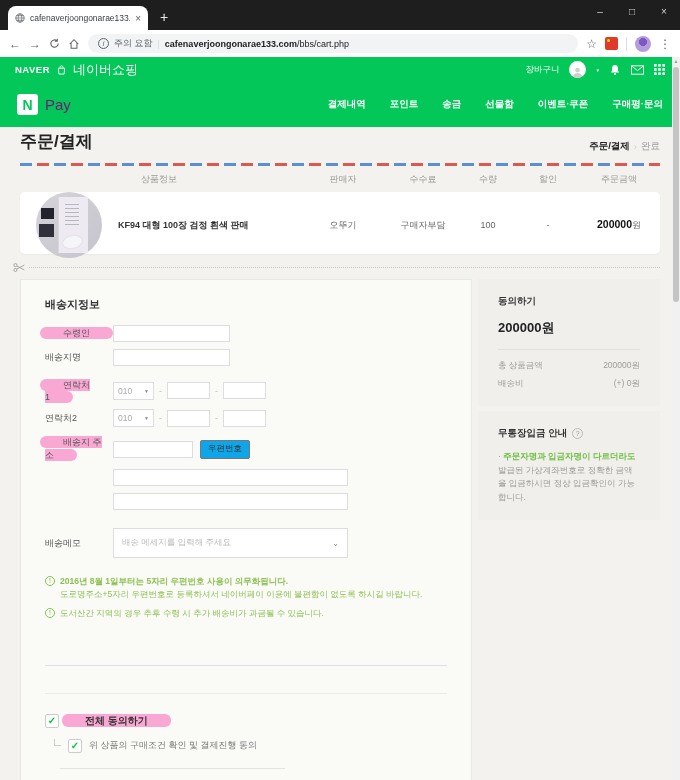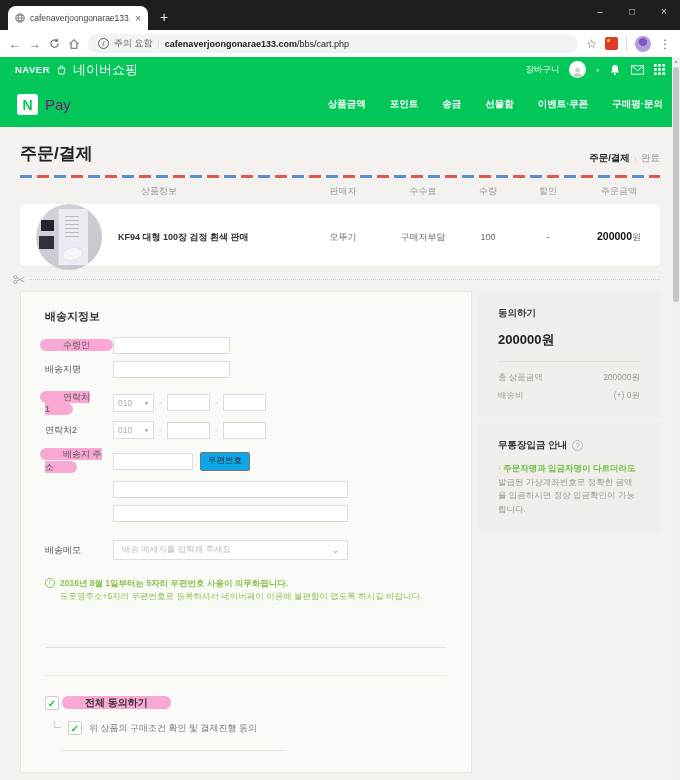--- a/index.html
+++ b/index.html
@@ -42,21 +42,21 @@
   .avatar-nav { width:17px; height:17px; border-radius:50%; background:#fff; display:flex; align-items:flex-end; justify-content:center; overflow:hidden; }
   .tiny-caret { font-size:5px; color:#fff; }
 
   .paybar { height:45px; background:#04c75a; display:flex; align-items:center; padding:0 17px; }
   .n-box { width:21px; height:21px; background:#fff; border-radius:3px; color:#04c75a; font-weight:bold; font-size:14px; display:flex; align-items:center; justify-content:center; }
   .pay-text { color:#701a75; font-size:15px; margin-left:7px; }
   .pay-menu { margin-left:auto; display:flex; gap:24px; font-size:9.5px; font-weight:bold; color:#fff; }
 
   
   .content { padding:0 20px; position:relative; }
-  .pagehead { display:flex; align-items:flex-end; justify-content:space-between; padding:15px 0 10px; }
+  .pagehead { display:flex; align-items:flex-end; justify-content:space-between; padding:3px 0 10px; }
   .page-title { font-size:17px; font-weight:bold; color:#222; margin:0; }
   .crumbs { font-size:9.5px; color:#999; display:flex; align-items:center; gap:4px; }
   .crumb-cur { color:#222; font-weight:bold; }
   .crumb-sep { color:#ccc; }
   .airmail { height:3px; background:repeating-linear-gradient(90deg, #5b8fd0 0 12px, transparent 12px 17px, #d95a50 17px 29px, transparent 29px 34px); }
 
   .tgrid { display:grid; grid-template-columns:278px 90px 70px 60px 60px 82px; }
   .thead { height:26px; align-items:center; color:#999; font-size:9px; text-align:center; }
   .card { background:#fff; border-radius:5px; height:62px; align-items:center; text-align:center; font-size:9px; color:#666; box-shadow:0 1px 2px rgba(0,0,0,.04); }
   .cell-product { display:flex; align-items:center; text-align:left; padding-left:16px; gap:16px; }
@@ -81,21 +81,21 @@
   input.txt { width:117px; height:17px; border:1px solid #ddd; background:#fff; font-size:9px; padding:0 4px; }
   .phone-sel { width:41px; height:18px; border:1px solid #ddd; background:#fff; display:flex; align-items:center; justify-content:space-between; padding:0 4px; color:#aaa; font-size:8.5px; }
   .sel-caret { font-size:5px; color:#888; }
   .dash { margin:0 5px; color:#bbb; }
   input.ph { width:43px; height:17px; border:1px solid #ddd; background:#fff; }
   input.zip-in { width:80px; height:17px; border:1px solid #ddd; background:#fff; margin-right:7px; }
   .zip-btn { height:19px; border:1px solid #777; background:#0ea5e9; font-size:8.5px; color:#333; padding:0 7px; border-radius:2px; font-family:inherit; }
   .addr-row { padding-left:68px; }
   input.addr { width:235px; height:17px; border:1px solid #ddd; background:#fff; }
   .memo-row { margin-top:18px; }
-  .memo-box { width:235px; height:20px; border:1px solid #ddd; background:#fff; display:flex; align-items:center; justify-content:space-between; padding:0 8px; color:#bbb; font-size:8.5px; }
+  .memo-box { width:235px; height:30px; border:1px solid #ddd; background:#fff; display:flex; align-items:center; justify-content:space-between; padding:0 8px; color:#bbb; font-size:8.5px; }
   .memo-caret { color:#888; font-size:8px; }
 
   .notes { margin-top:17px; font-size:8.5px; color:#8cc152; line-height:1.55; }
   .note { display:flex; gap:5px; margin-bottom:6px; }
   .note-ic { width:10px; height:10px; border:1px solid #8cc152; border-radius:50%; flex-shrink:0; display:flex; align-items:center; justify-content:center; font-size:7px; margin-top:1px; }
   .note-b { font-weight:bold; }
 
   .div1 { border-top:1px solid #dde0e6; margin-top:44px; }
   .div2 { border-top:1px solid #eceae5; margin-top:27px; }
   .agree { margin-top:20px; }
@@ -207,21 +207,21 @@
           <rect x="8.4" y="8.4" width="2.6" height="2.6"></rect>
         </g>
       </svg>
   </div>
 </div>
 
 <div class="paybar">
   <span class="n-box">N</span>
   <span class="pay-text">Pay</span>
   <div class="pay-menu">
-    <span>상품금액</span>
+    <span>결제내역</span>
     <span>포인트</span>
     <span>송금</span>
     <span>선물함</span>
     <span>이벤트·쿠폰</span>
     <span>구매평·문의</span>
   </div>
 </div>
 
 <div class="content">
 
@@ -330,20 +330,24 @@
           <span>배송 메세지를 입력해 주세요</span>
           <span class="memo-caret">⌄</span>
         </span>
       </div>
 
       <div class="notes">
         <div class="note">
           <span class="note-ic">!</span>
           <span><span class="note-b">2016년 8월 1일부터는 5자리 우편번호 사용이 의무화됩니다.</span><br><span>도로명주소+5자리 우편번호로 등록하셔서 네이버페이 이용에 불편함이 없도록 하시길 바랍니다.</span></span>
         </div>
+        <div class="note">
+          <span class="note-ic">!</span>
+          <span>도서산간 지역의 경우 추후 수령 시 추가 배송비가 과금될 수 있습니다.</span>
+        </div>
       </div>
 
       <div class="div1"></div>
       <div class="div2"></div>
 
       <div class="agree">
         <div class="agree-all">
           <span class="cb">✓</span>
           <span class="agree-all-label"><span class="hl">전체 동의하기</span></span>
         </div>

